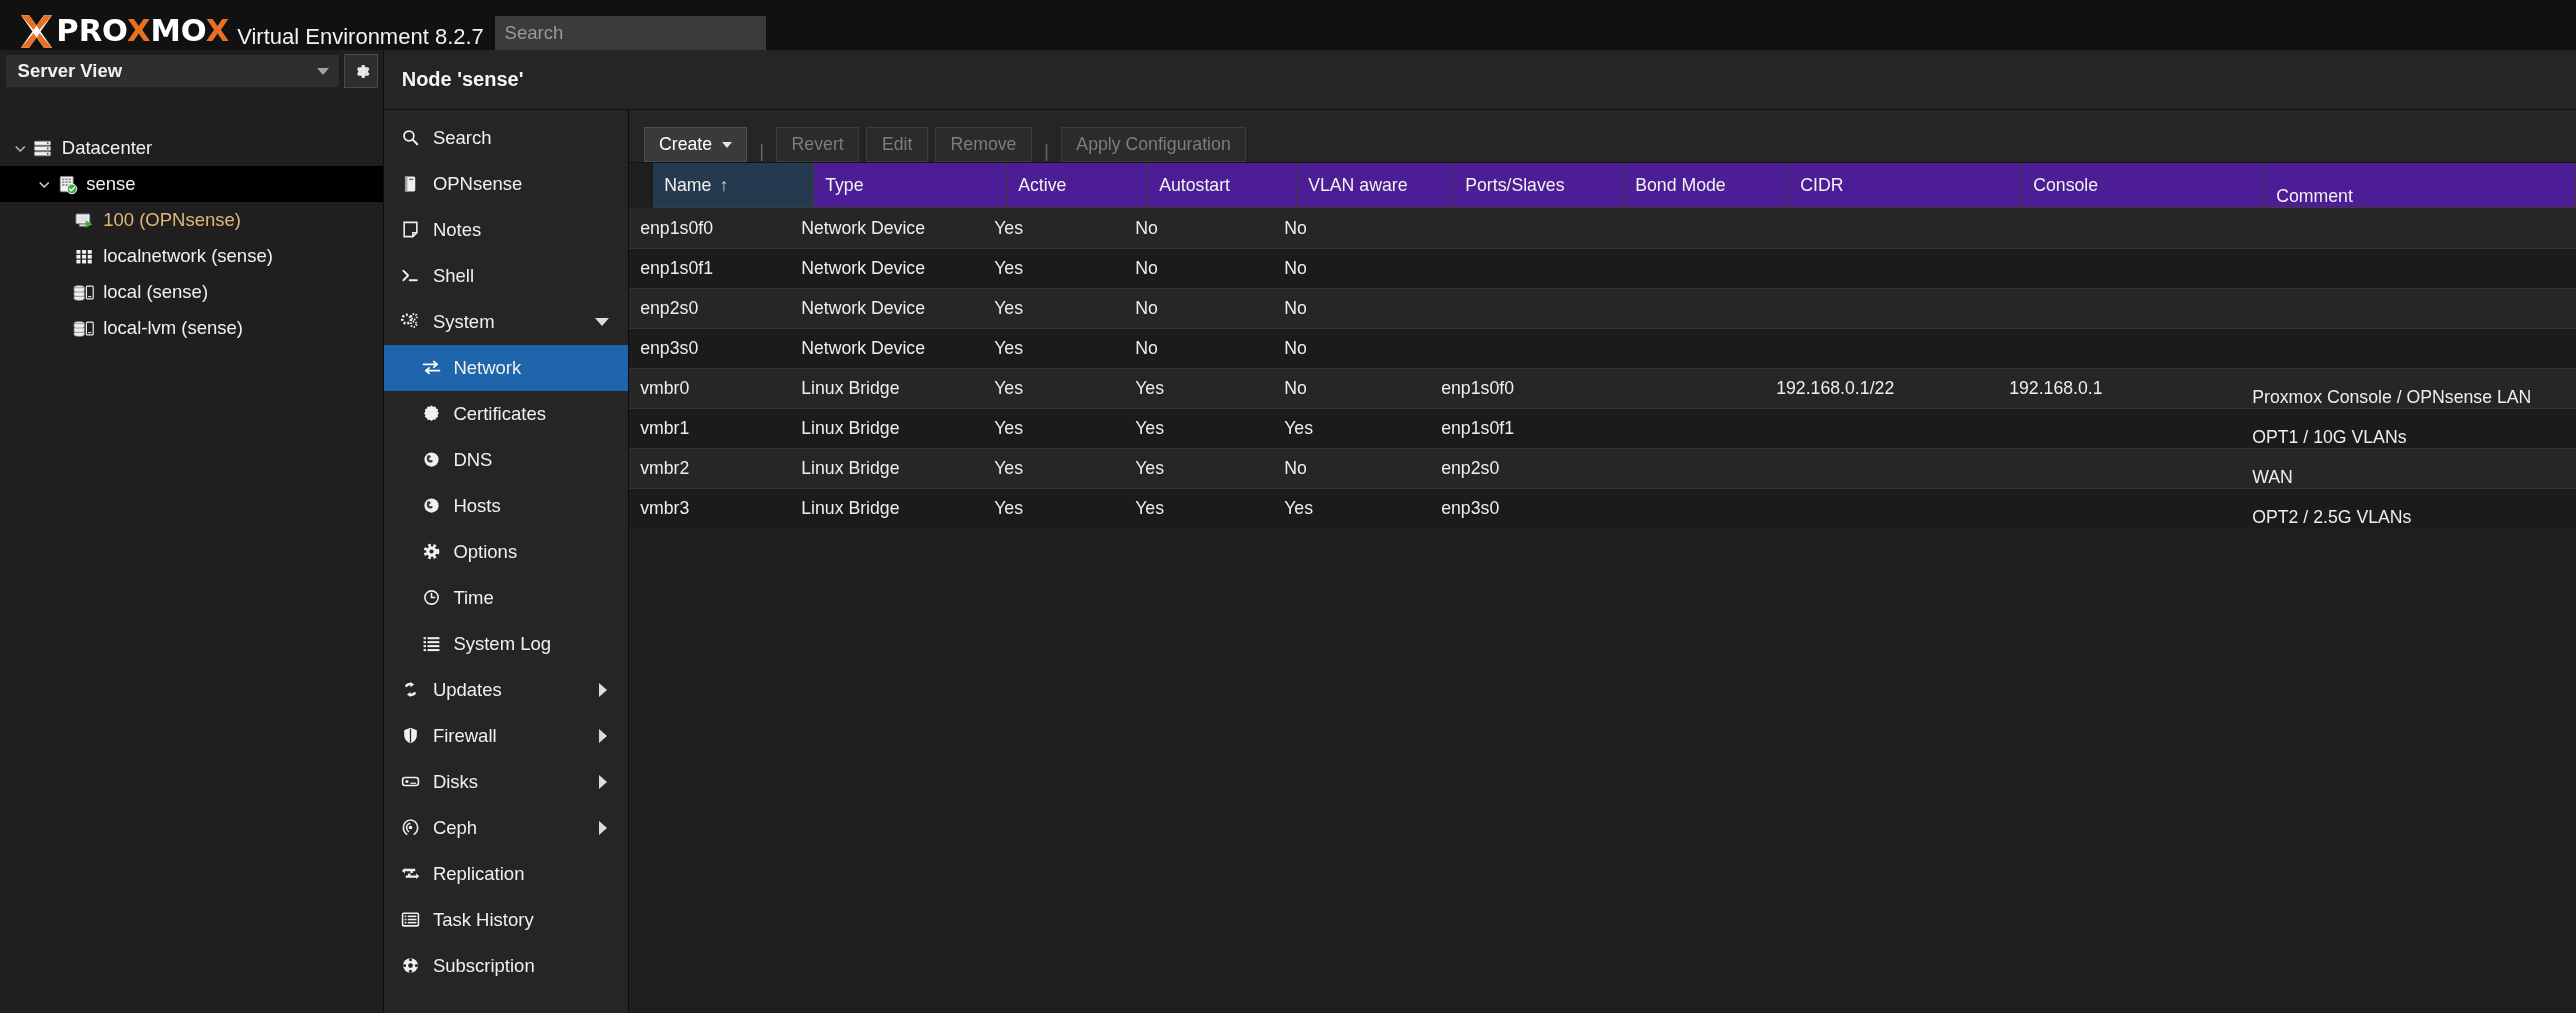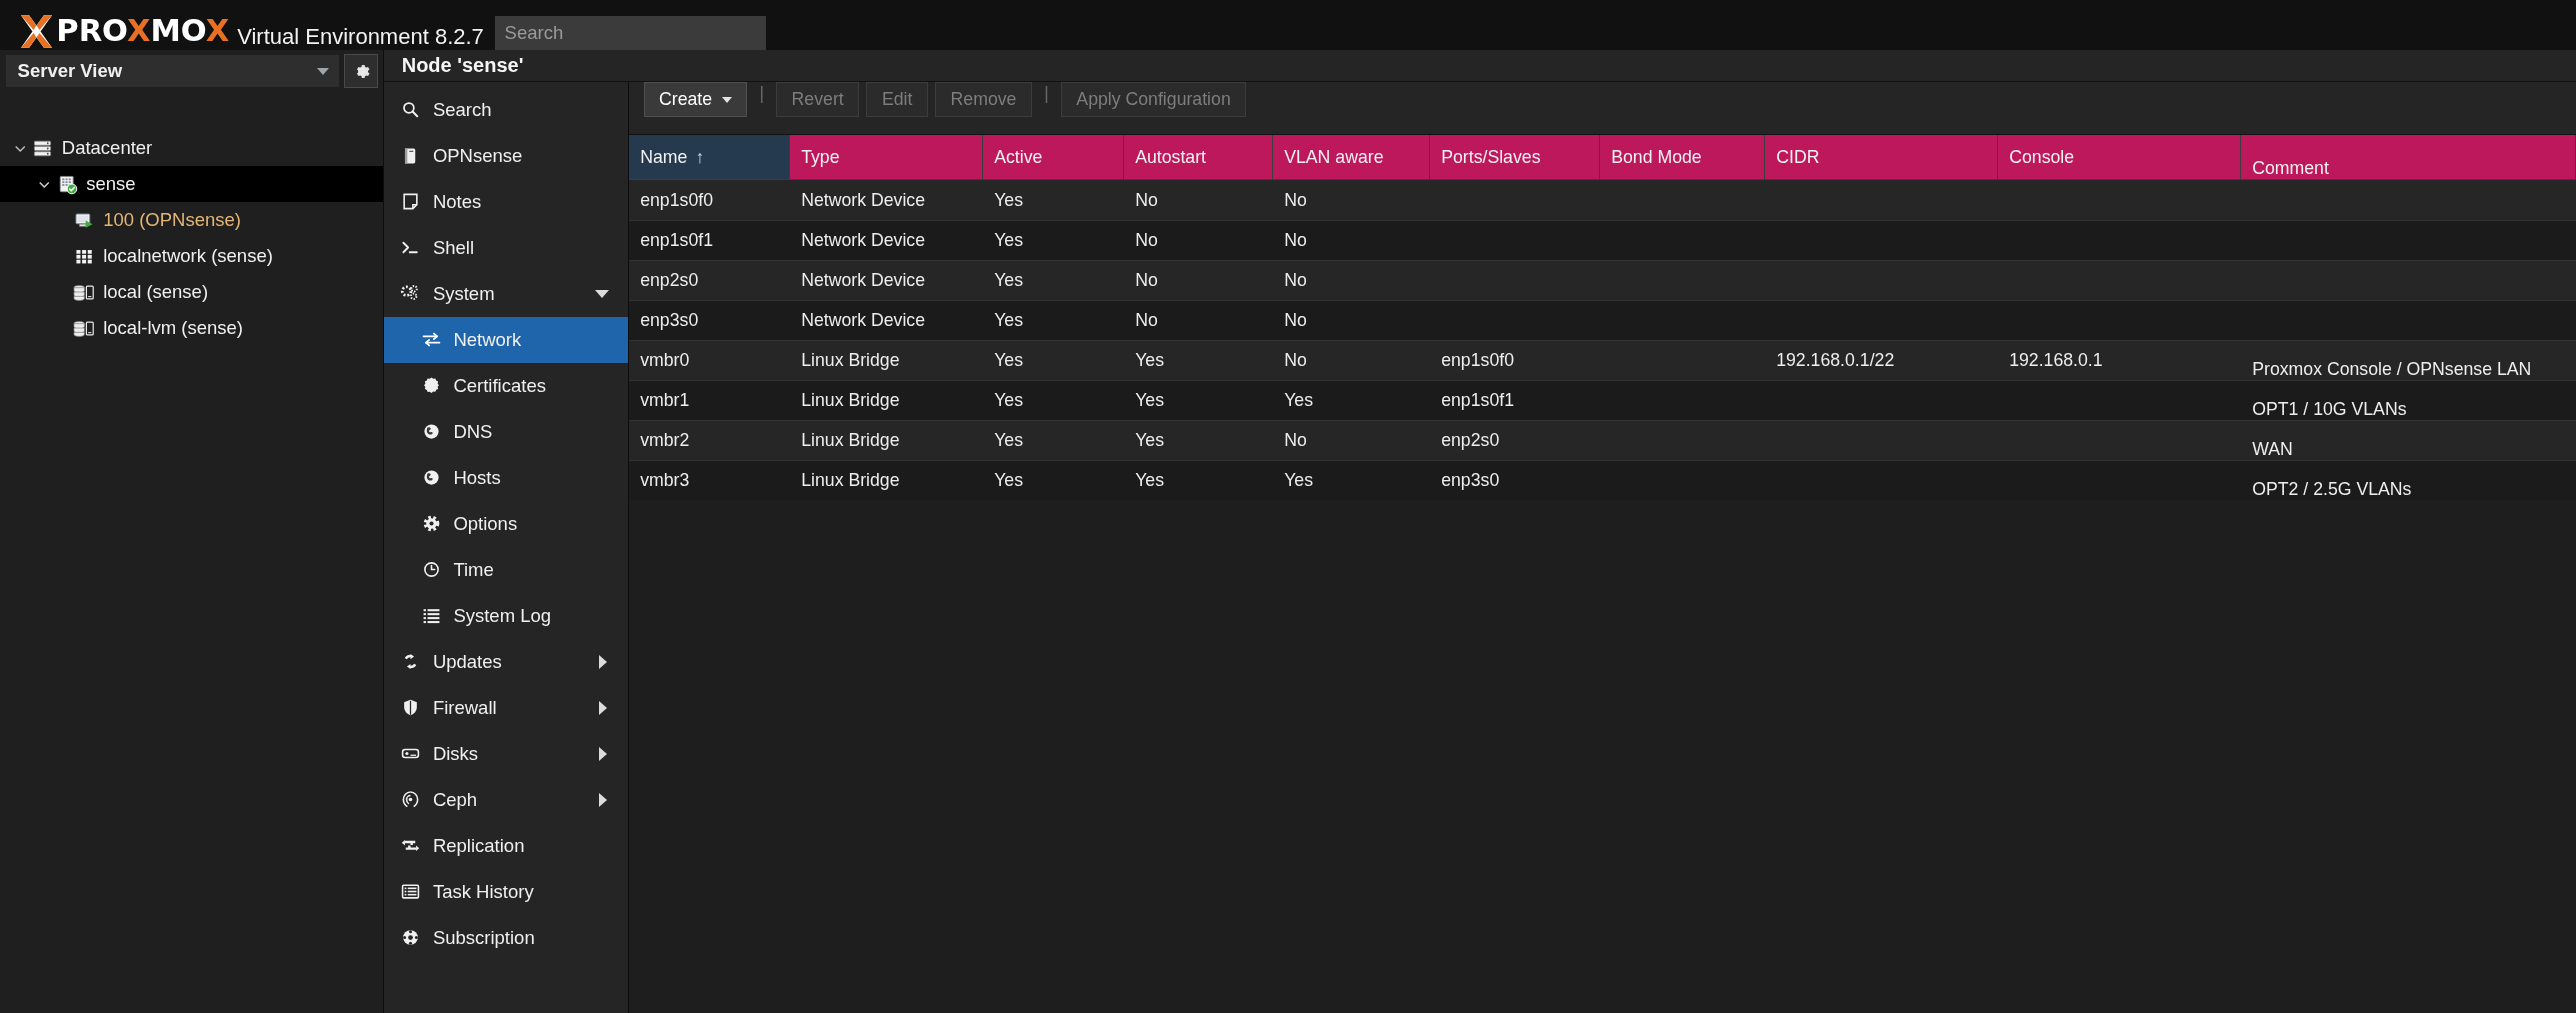--- a/index.html
+++ b/index.html
@@ -101,21 +101,21 @@
   }
   .tree-label { color: #f0f0f0; }
   .tree-label.vm { color: #e3b676; }
   .indent-1 { padding-left: 9.6px; }
   .indent-2 { padding-left: 34px; }
   .indent-3 { padding-left: 72px; }
 
   
   .main-area { flex: 1; display: flex; flex-direction: column; min-width: 0; }
   .node-title-bar {
-    height: 32px;
+    height: 60px;
     background: #252525;
     display: flex; align-items: center;
     padding-left: 17.7px;
     border-bottom: 0.8px solid #121212;
   }
   .node-title { font-size: 20px; font-weight: bold; color: #f5f5f5; }
 
   .content-split { display: flex; flex: 1; min-height: 0; }
 
   
@@ -160,21 +160,21 @@
 
   
   .table-panel {
     flex: 1; min-width: 0;
     background: #1e1e1e;
     display: flex; flex-direction: column;
   }
   .toolbar {
     height: 53px; min-height: 53px;
     background: #252525;
-    display: flex; align-items: flex-start;
+    display: flex; align-items: flex-end;
     padding-left: 14.5px; gap: 7.2px;
     border-bottom: 0.8px solid #121212;
   }
   .tb-btn {
     height: 35px;
     background: #3a3a3a;
     border: 0.8px solid #4f4f4f;
     color: #ffffff;
     font-size: 17.7px;
     padding: 0 14.5px;
@@ -193,22 +193,23 @@
     width: 0; height: 0;
     border-left: 5.6px solid transparent;
     border-right: 5.6px solid transparent;
     border-top: 6.4px solid #e4e4e4;
   }
   .tb-sep { color: #666; font-size: 19px; padding: 0 4.8px; }
 
   .grid-head {
     display: flex;
     height: 45px; min-height: 45px;
-    background: #be185d;
+    background: #4c1d95;
     border-bottom: 0.8px solid #3c3c3c;
+    margin-left: 24px;
   }
   .gh-cell {
     display: flex; align-items: center;
     padding-left: 11.2px;
     font-size: 17.7px; color: #f2f2f2;
     border-right: 0.8px solid #3c3c3c;
     cursor: pointer;
     white-space: nowrap;
     overflow: hidden;
   }

